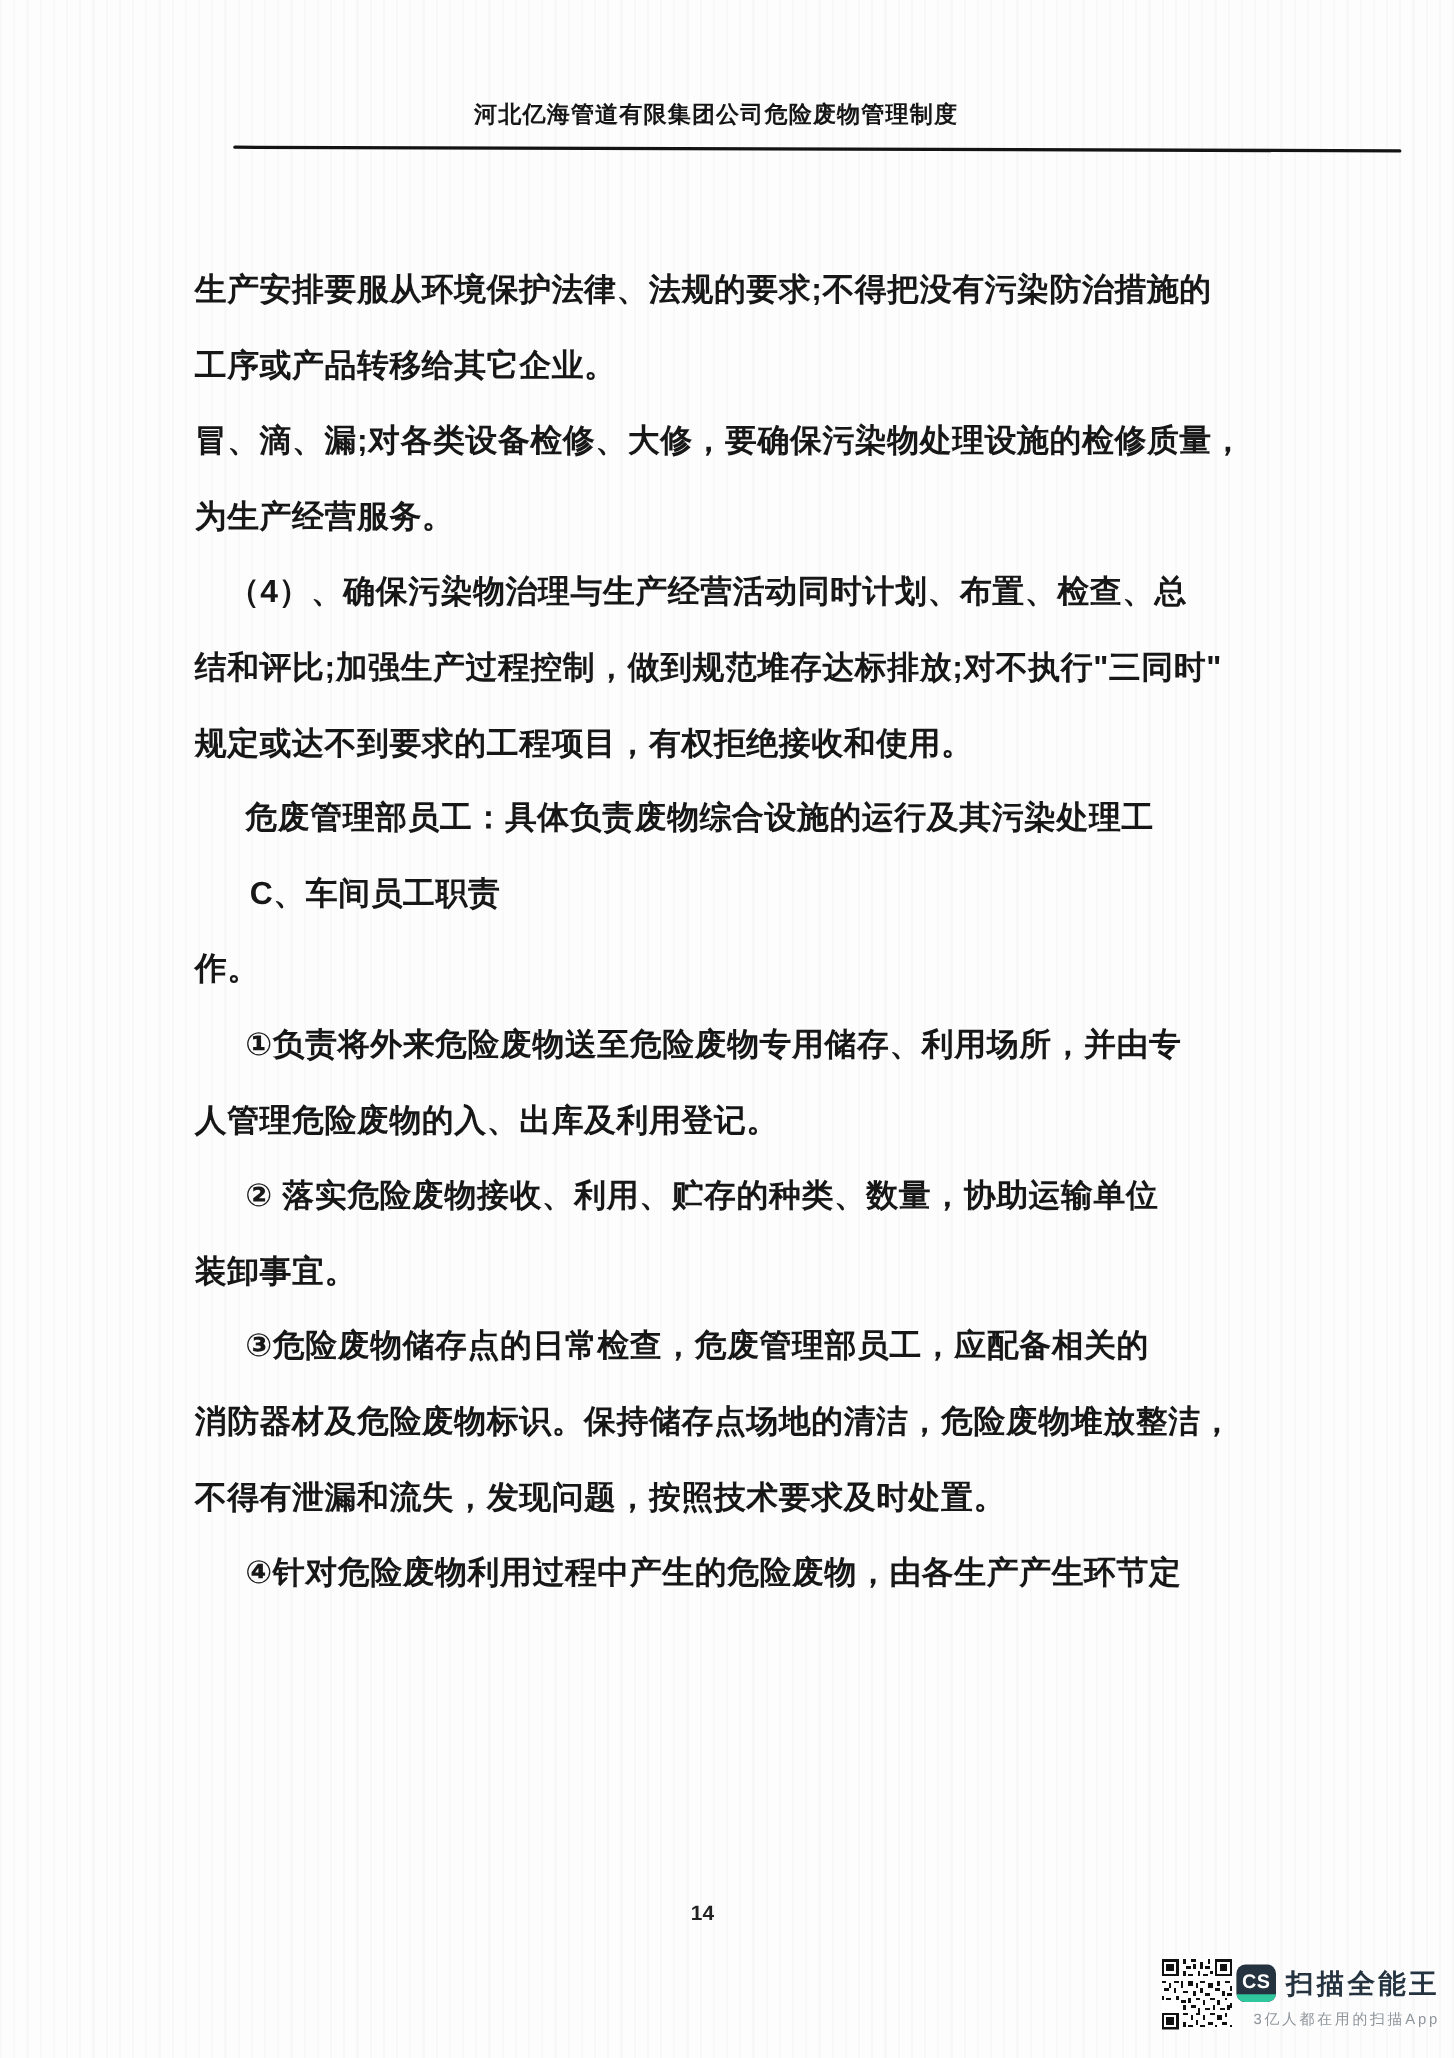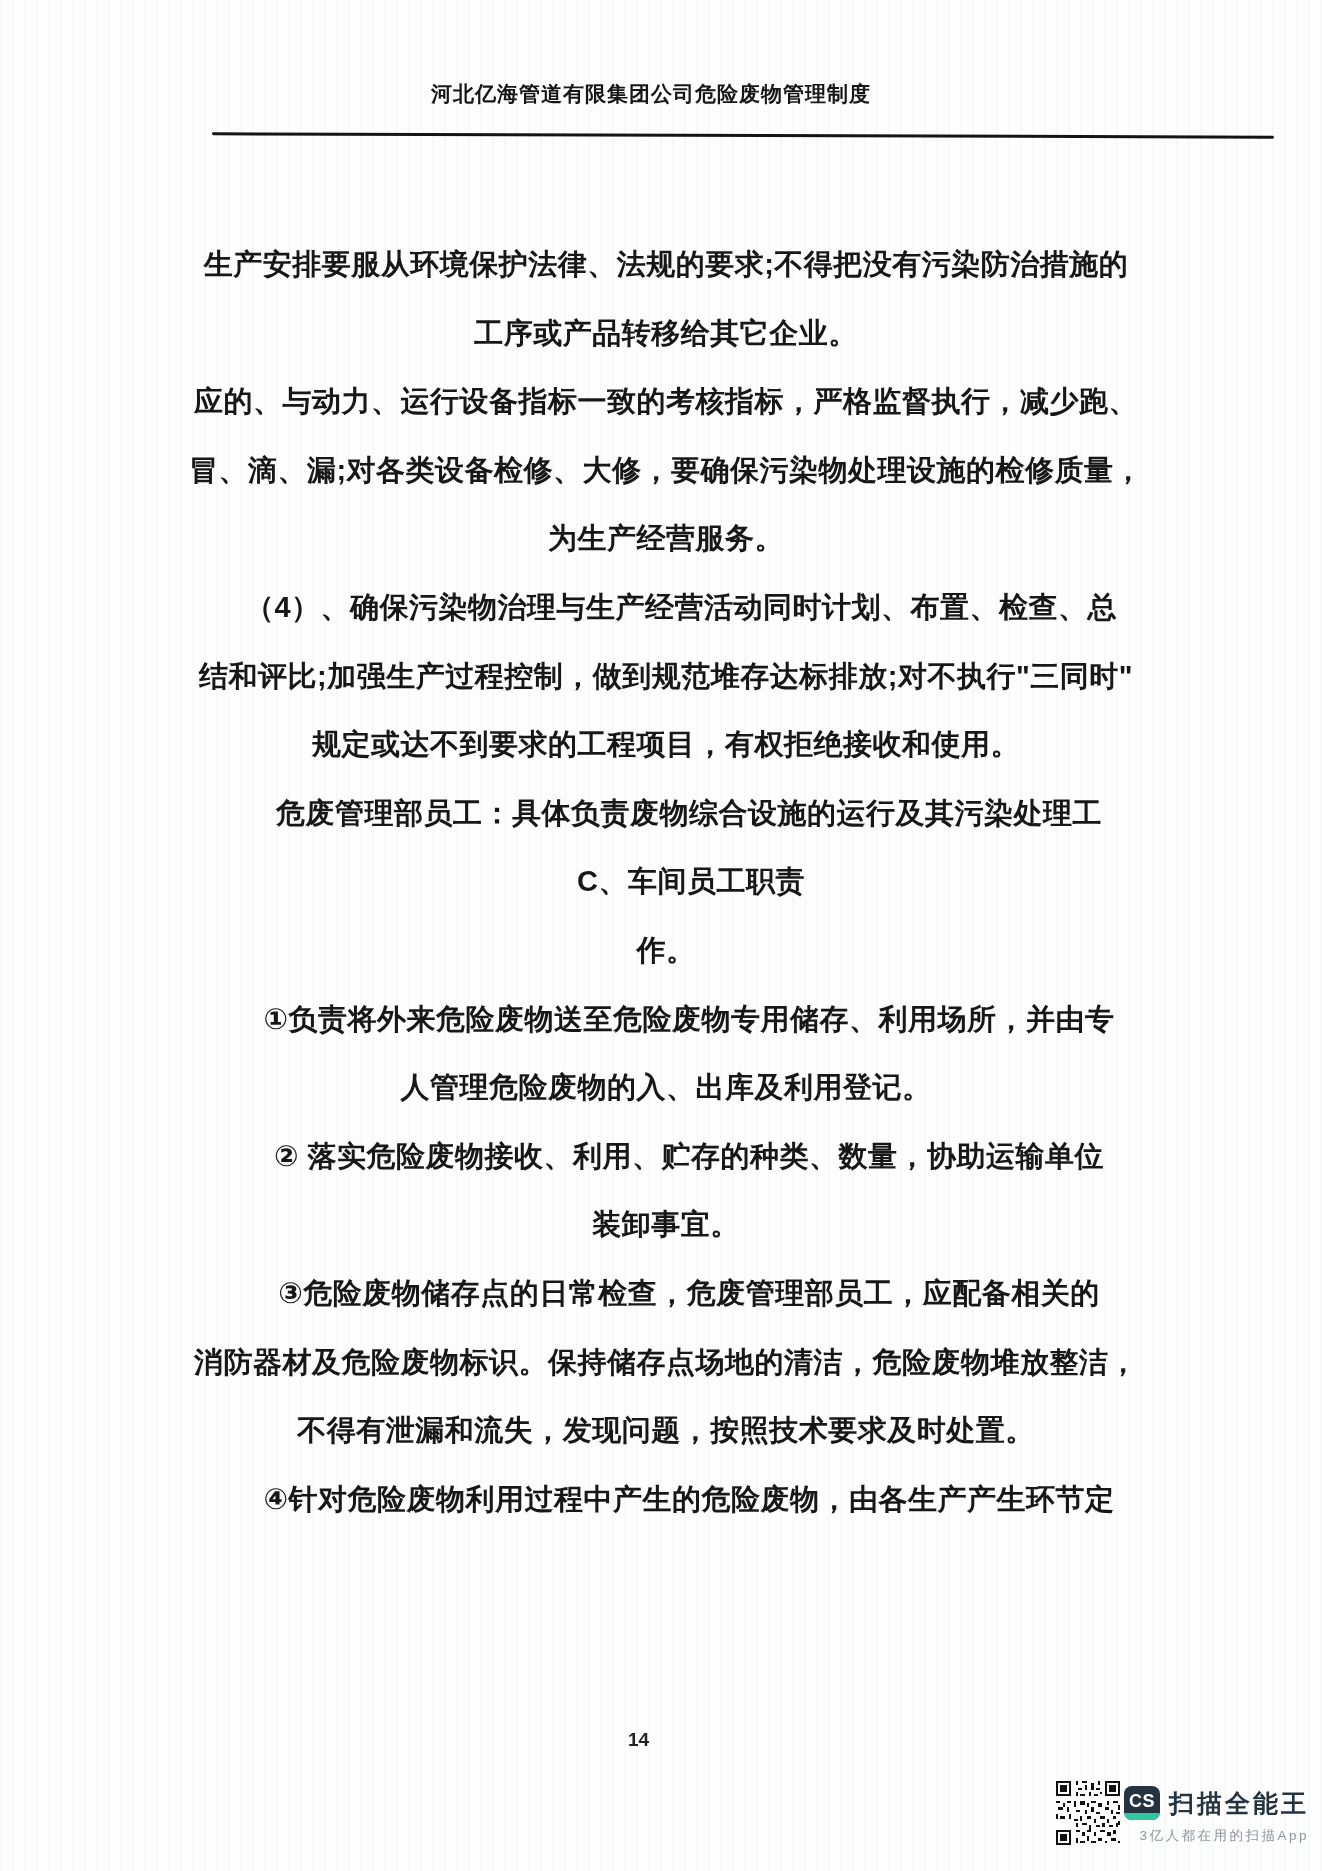--- a/index.html
+++ b/index.html
@@ -11,40 +11,39 @@
       repeating-linear-gradient(90deg,
         rgba(150,155,165,0.05) 0px, rgba(150,155,165,0.05) 2px,
         rgba(255,255,255,0) 2px, rgba(255,255,255,0) 12px),
       #fdfdfd;
     overflow:hidden;
     font-family:"Liberation Sans","DejaVu Sans",sans-serif;
     color:var(--text-color,#1a1a1a);
   }
   .header-title{
     position:absolute;
-    left:0; right:20px; top:80px;
+    left:0; right:20px; top:90px;
     text-align:center;
     font-size:21px;
     font-weight:700;
     letter-spacing:1px;
     color:#161616;
   }
   .header-rule{
     position:absolute;
     left:212px; top:134px;
     width:1062px; height:3px;
     background:#141414;
     border-radius:2px;
     transform:rotate(0.18deg);
   }
   .doc-body{
     position:absolute;
     left:177px; top:230px;
     width:978px;
-    text-align:center;
   }
   .doc-line{
     font-size:29px;
     line-height:68.6px;
     font-weight:600;
     letter-spacing:0.5px;
     white-space:nowrap;
     color:#171717;
   }
   .page-number{
@@ -103,21 +102,20 @@
 
 <div class="page">
 
   <div class="header-title">河北亿海管道有限集团公司危险废物管理制度</div>
 
   <div class="header-rule"></div>
 
   <div class="doc-body" id="doc-body">
       <div class="doc-line">生产安排要服从环境保护法律、法规的要求;不得把没有污染防治措施的</div>
       <div class="doc-line">工序或产品转移给其它企业。</div>
-      <div class="doc-line">应的、与动力、运行设备指标一致的考核指标，严格监督执行，减少跑、</div>
       <div class="doc-line">冒、滴、漏;对各类设备检修、大修，要确保污染物处理设施的检修质量，</div>
       <div class="doc-line">为生产经营服务。</div>
       <div class="doc-line" style="padding-left: 30px;">（4）、确保污染物治理与生产经营活动同时计划、布置、检查、总</div>
       <div class="doc-line">结和评比;加强生产过程控制，做到规范堆存达标排放;对不执行"三同时"</div>
       <div class="doc-line">规定或达不到要求的工程项目，有权拒绝接收和使用。</div>
       <div class="doc-line" style="padding-left: 46px;">危废管理部员工：具体负责废物综合设施的运行及其污染处理工</div>
       <div class="doc-line" style="padding-left: 50px;">C、车间员工职责</div>
       <div class="doc-line">作。</div>
       <div class="doc-line" style="padding-left: 46px;">①负责将外来危险废物送至危险废物专用储存、利用场所，并由专</div>
       <div class="doc-line">人管理危险废物的入、出库及利用登记。</div>

